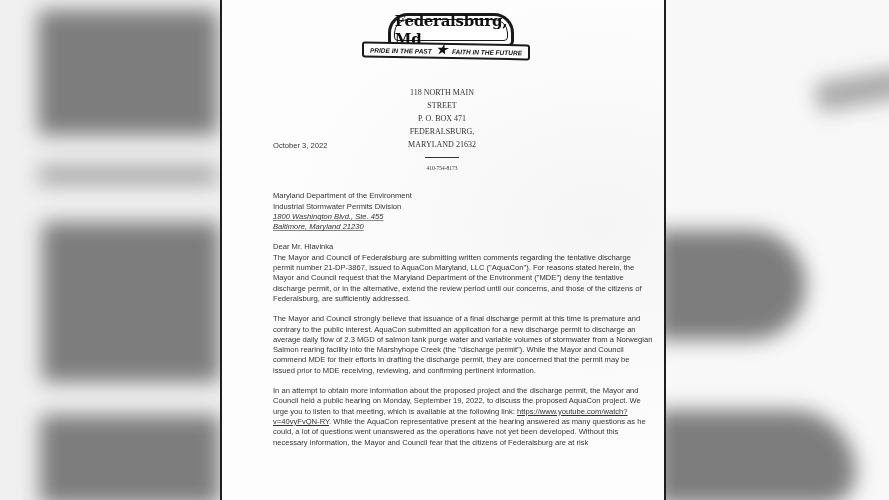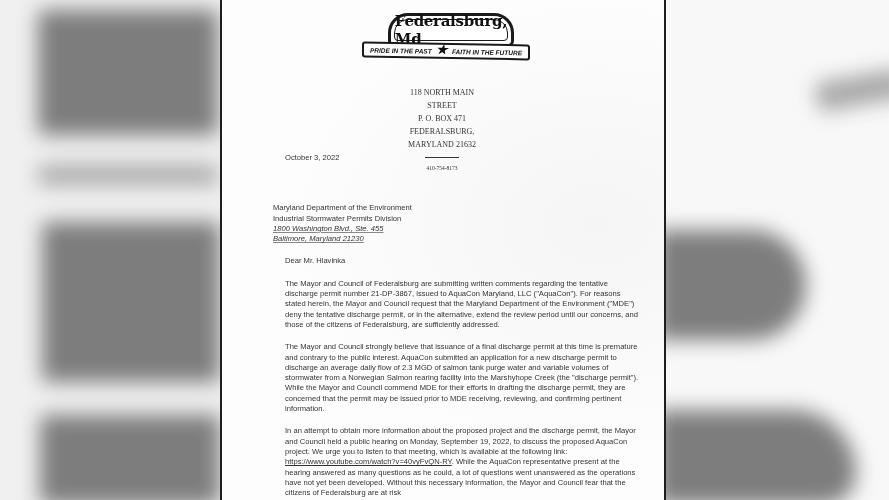--- a/index.html
+++ b/index.html
@@ -46,21 +46,21 @@
       position: absolute; left: 180px; top: 86px; width: 80px;
       text-align: center; font-family: "Liberation Serif", serif;
       font-size: 8px; line-height: 13px; color: #333;
     }
     .addr-rule { width: 34px; height: 1px; background: #333; margin: 6px auto 4px; }
     .phone { font-size: 5.5px; }
     .letter {
       position: absolute; left: 51px; top: 141px; width: 380px;
       font-size: 7.6px; line-height: 10.3px; color: #333;
     }
-    .letter p { margin: 12px; }
+    .letter p { margin: 0; }
     .date { margin-bottom: 10px !important; }
     .recipient { margin-bottom: 10px; margin-top: 40px; }
     .recipient .line { display: block; }
     .recipient .underlined { text-decoration: underline; text-decoration-color: #888; font-style: italic; }
     .re { margin-bottom: 10px !important; }
     .salutation { }
     .para { margin-bottom: 10px !important; }
     .link { text-decoration: underline; color: #333; cursor: pointer; }
     .grain {
       position: absolute; inset: 0; pointer-events: none;

